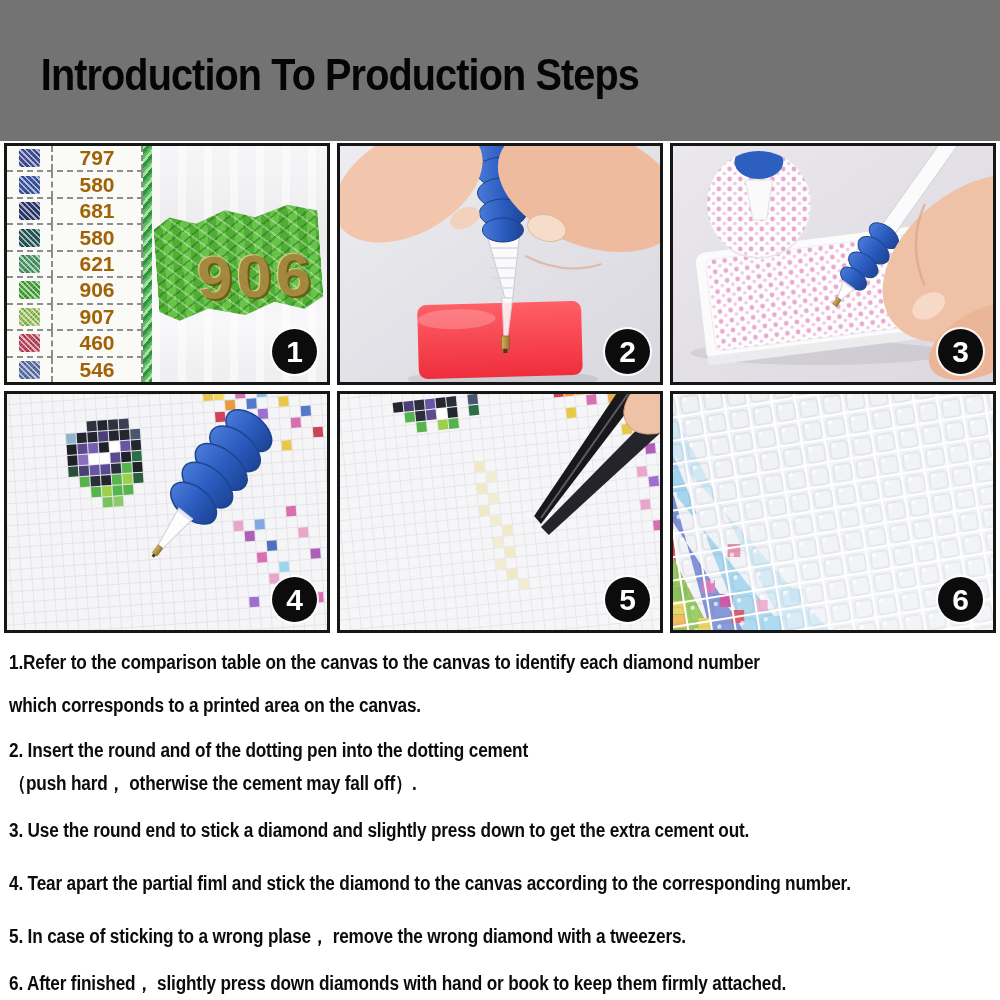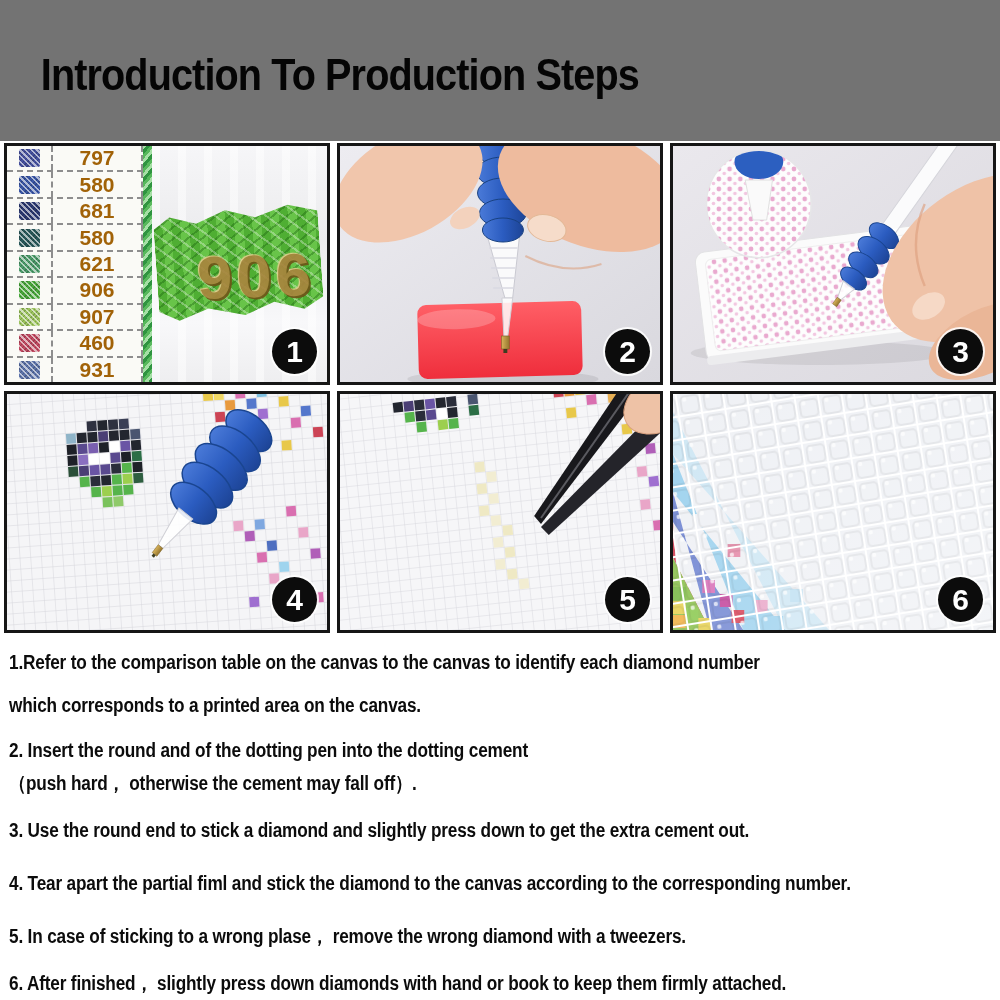--- a/index.html
+++ b/index.html
@@ -116,21 +116,21 @@
       <div class="crow">
           <span class="symcell">
             <span class="sym s917"></span>
           </span>
           <span class="codecell">460</span>
         </div>
       <div class="crow">
           <span class="symcell">
             <span class="sym s931"></span>
           </span>
-          <span class="codecell">931</span>
+          <span class="codecell">546</span>
         </div>
     </div>
     <div class="cord"></div>
     <div class="bag">
       <div class="chips"></div>
       <div class="baglabel">906</div>
     </div>
     <div class="badge">1</div>
   </div>
 

